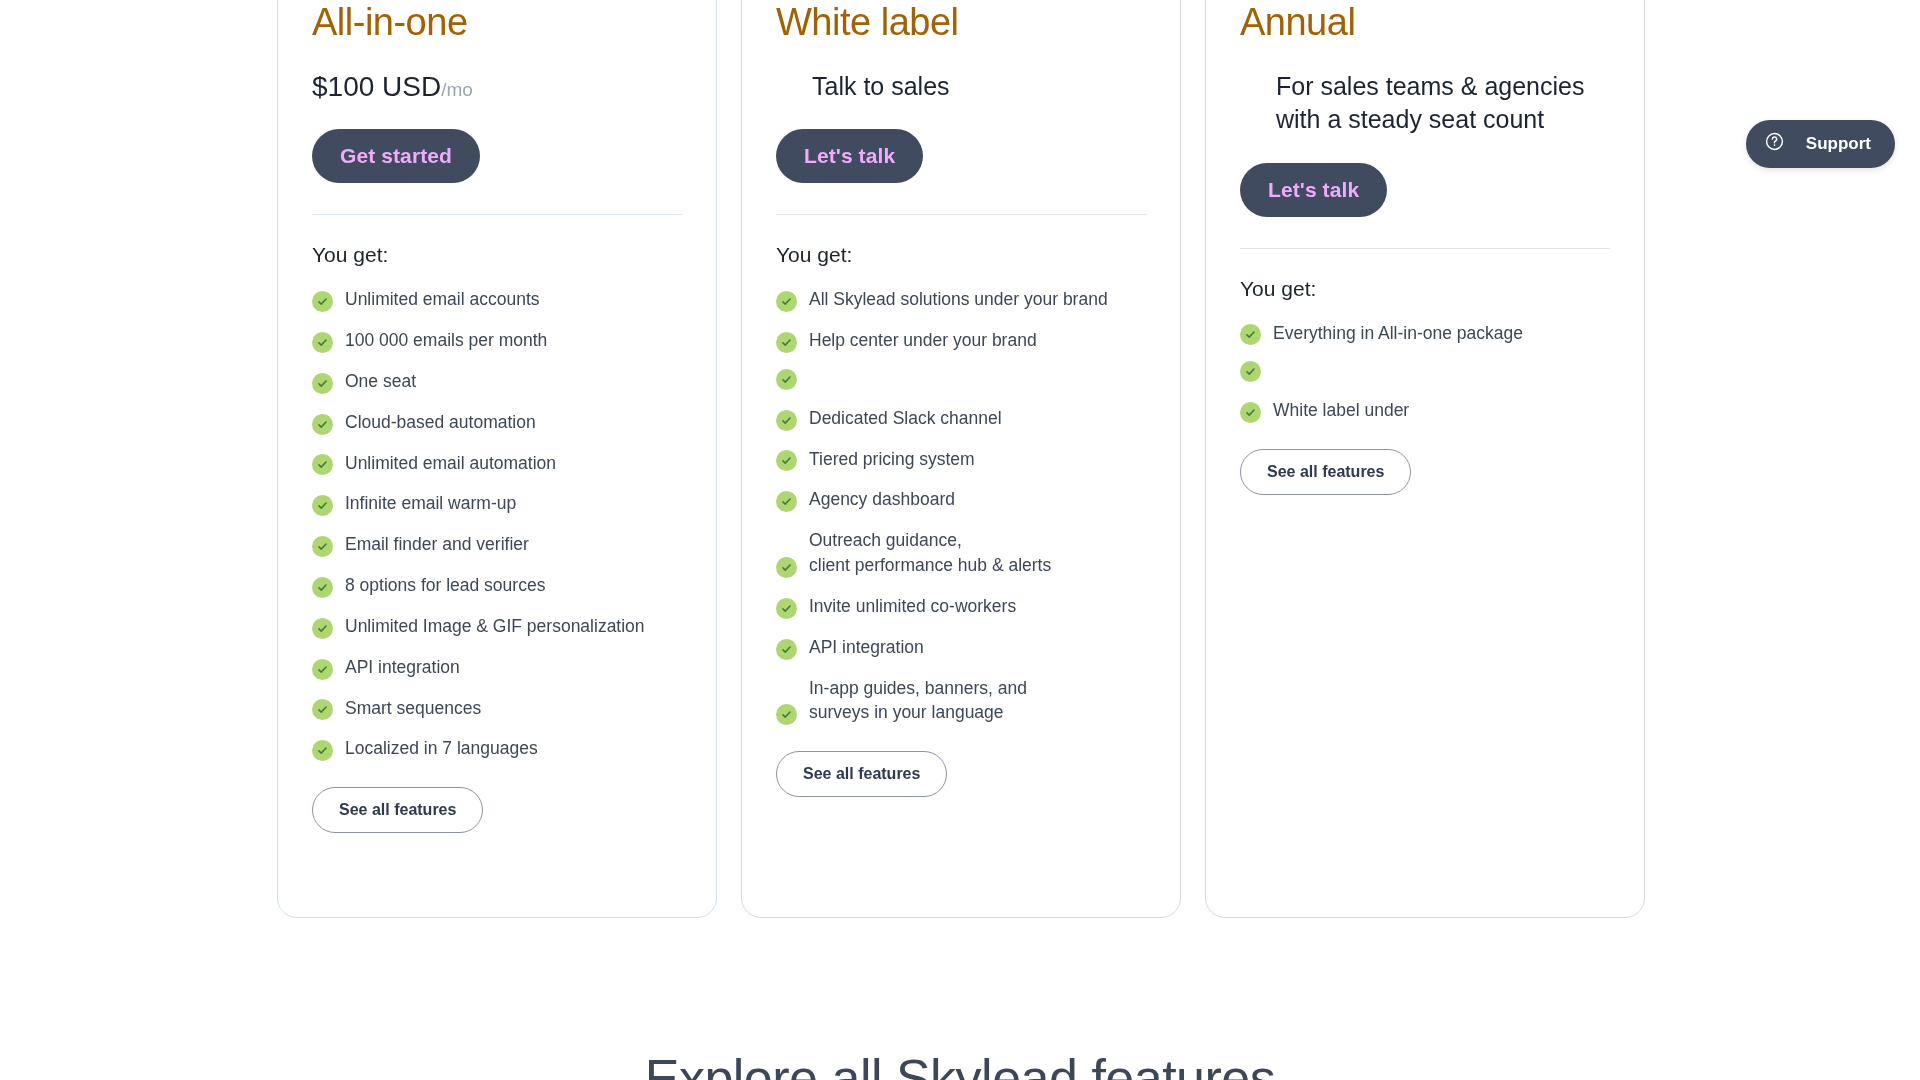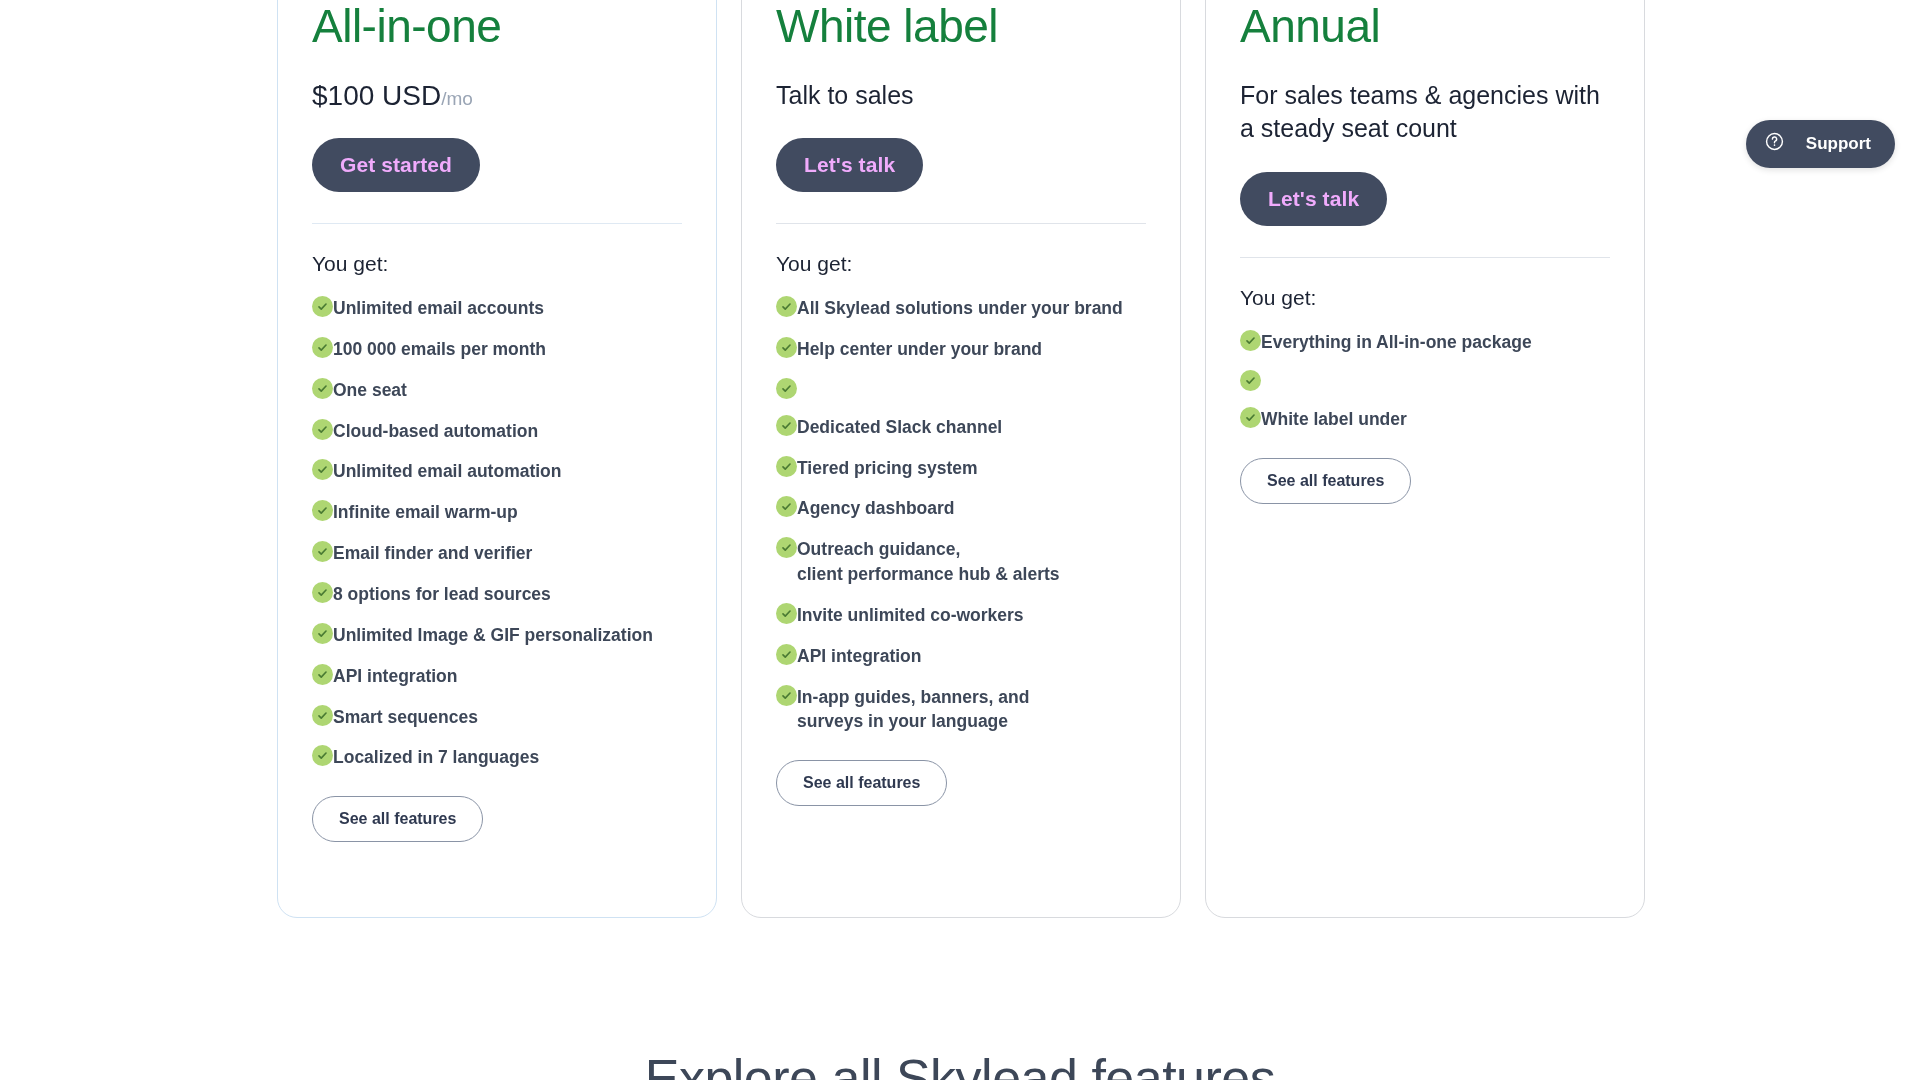--- a/index.html
+++ b/index.html
@@ -42,24 +42,24 @@
   .card--plain {
     border: 1.5px solid #d8dade;
     height: 964px;
   }
 
   .card-inner {
     padding-top: 46px;
   }
 
   .card-title {
-    font-size: 46px;
+    font-size: 38px;
     line-height: 1.12;
     font-weight: 400;
-    color: #15803d;
+    color: #a16207;
     letter-spacing: -0.5px;
     margin-bottom: 26px;
   }
 
   .card-price {
     font-size: 28px;
     line-height: 1.2;
     color: #1c2333;
     margin-bottom: 26px;
     white-space: nowrap;
@@ -68,20 +68,21 @@
     font-size: 19px;
     color: #9aa5b5;
   }
 
   .card-subtitle {
     font-size: 25px;
     line-height: 1.34;
     color: #1c2333;
     margin-bottom: 26px;
     max-width: 370px;
+    margin-left: 36px;
   }
 
   .cta {
     display: inline-flex;
     align-items: center;
     justify-content: center;
     height: 54px;
     padding: 0 28px;
     border-radius: 27px;
     background: #414b60;
@@ -109,26 +110,26 @@
 
   .feature-list {
     list-style: none;
     display: flex;
     flex-direction: column;
     gap: 8px;
   }
 
   .feature {
     display: flex;
-    align-items: flex-start;
+    align-items: flex-end;
+    gap: 12px;
     font-size: 17.5px;
     line-height: 1.42;
     color: #3d4758;
     padding: 4px 0;
-    font-weight: bold;
   }
 
   .feature .label { flex: 1; }
 
   .check {
     flex: 0 0 auto;
     width: 21px;
     height: 21px;
     border-radius: 50%;
     background: #aed672;

